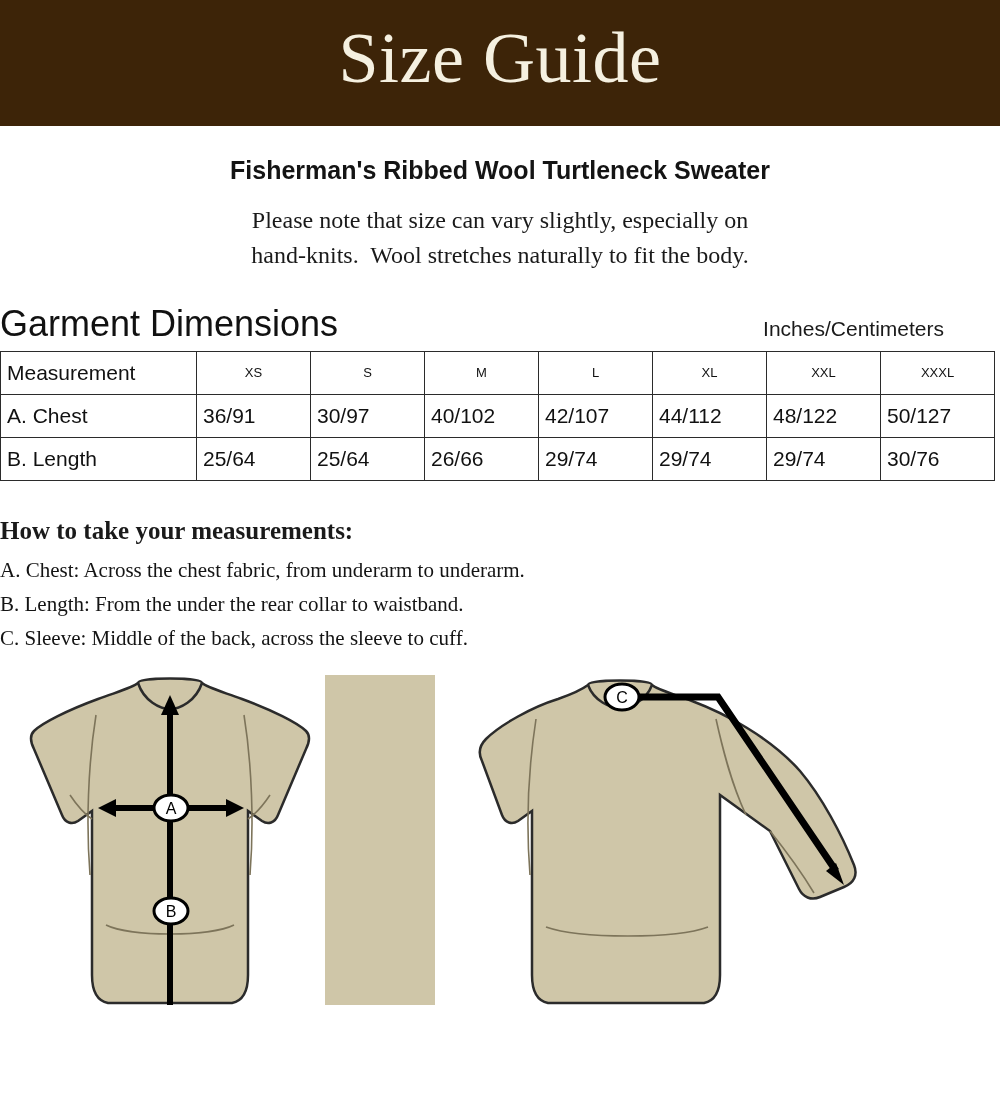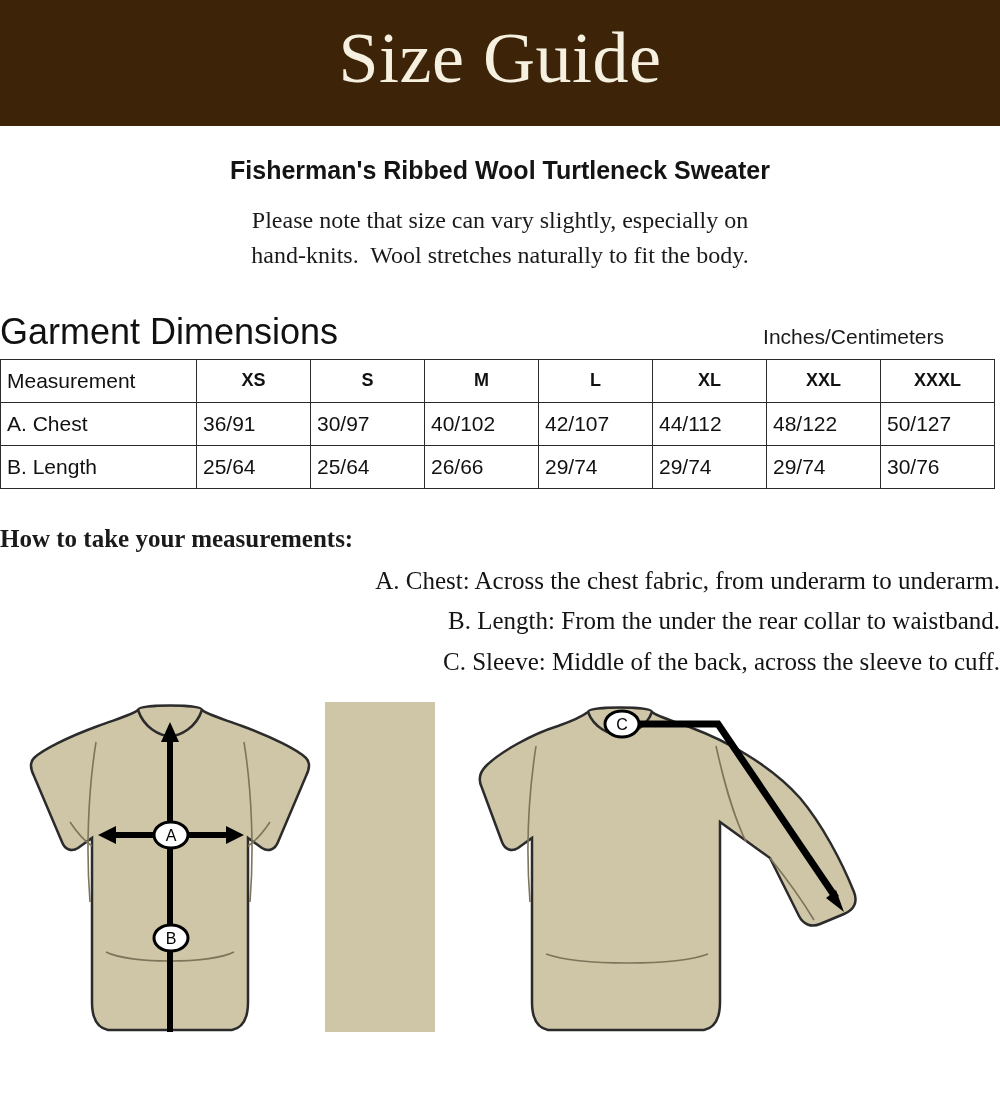--- a/index.html
+++ b/index.html
@@ -48,21 +48,21 @@
     font-size: 24px;
     line-height: 1.45;
     margin-top: 18px;
     color: #1a1a1a;
   }
   .note div { white-space: pre; }
 
   
   .dims-header {
     position: relative;
-    margin-top: 36px;
+    margin-top: 28px;
     padding: 0 20px;
     height: 50px;
   }
   .dims-title {
     font-size: 36px;
     font-weight: normal;
     font-family: "Liberation Sans", sans-serif;
     color: #111;
     position: absolute;
     left: 0;
@@ -84,22 +84,22 @@
   }
   table.size-table th, table.size-table td {
     border: 1px solid #2b2b2b;
     height: 42px;
     padding: 0 6px;
     font-weight: normal;
     color: #111;
   }
   table.size-table thead th {
     text-align: center;
-    font-weight: bold;
-    font-size: 18px;
+    font-weight: normal;
+    font-size: 13px;
   }
   table.size-table thead th.first,
   table.size-table tbody td.first {
     text-align: left;
     font-weight: normal;
     font-size: 21px;
   }
   table.size-table tbody td { }
   .col-measure { width: 196px; }
   .col-size { width: 114px; }
@@ -107,24 +107,23 @@
   
   .how-title {
     font-family: "Liberation Serif", serif;
     font-weight: bold;
     font-size: 25px;
     margin-top: 36px;
     margin-bottom: 8px;
   }
   .how-line {
     font-family: "Liberation Serif", serif;
-    font-size: 25px;
+    font-size: 21px;
     line-height: 1.62;
     color: #141414;
-    text-align: right;
   }
 
   
   .illustrations {
     position: relative;
     margin-top: 20px;
     height: 330px;
     width: 1000px;
   }
   .illustrations svg { display: block; }

